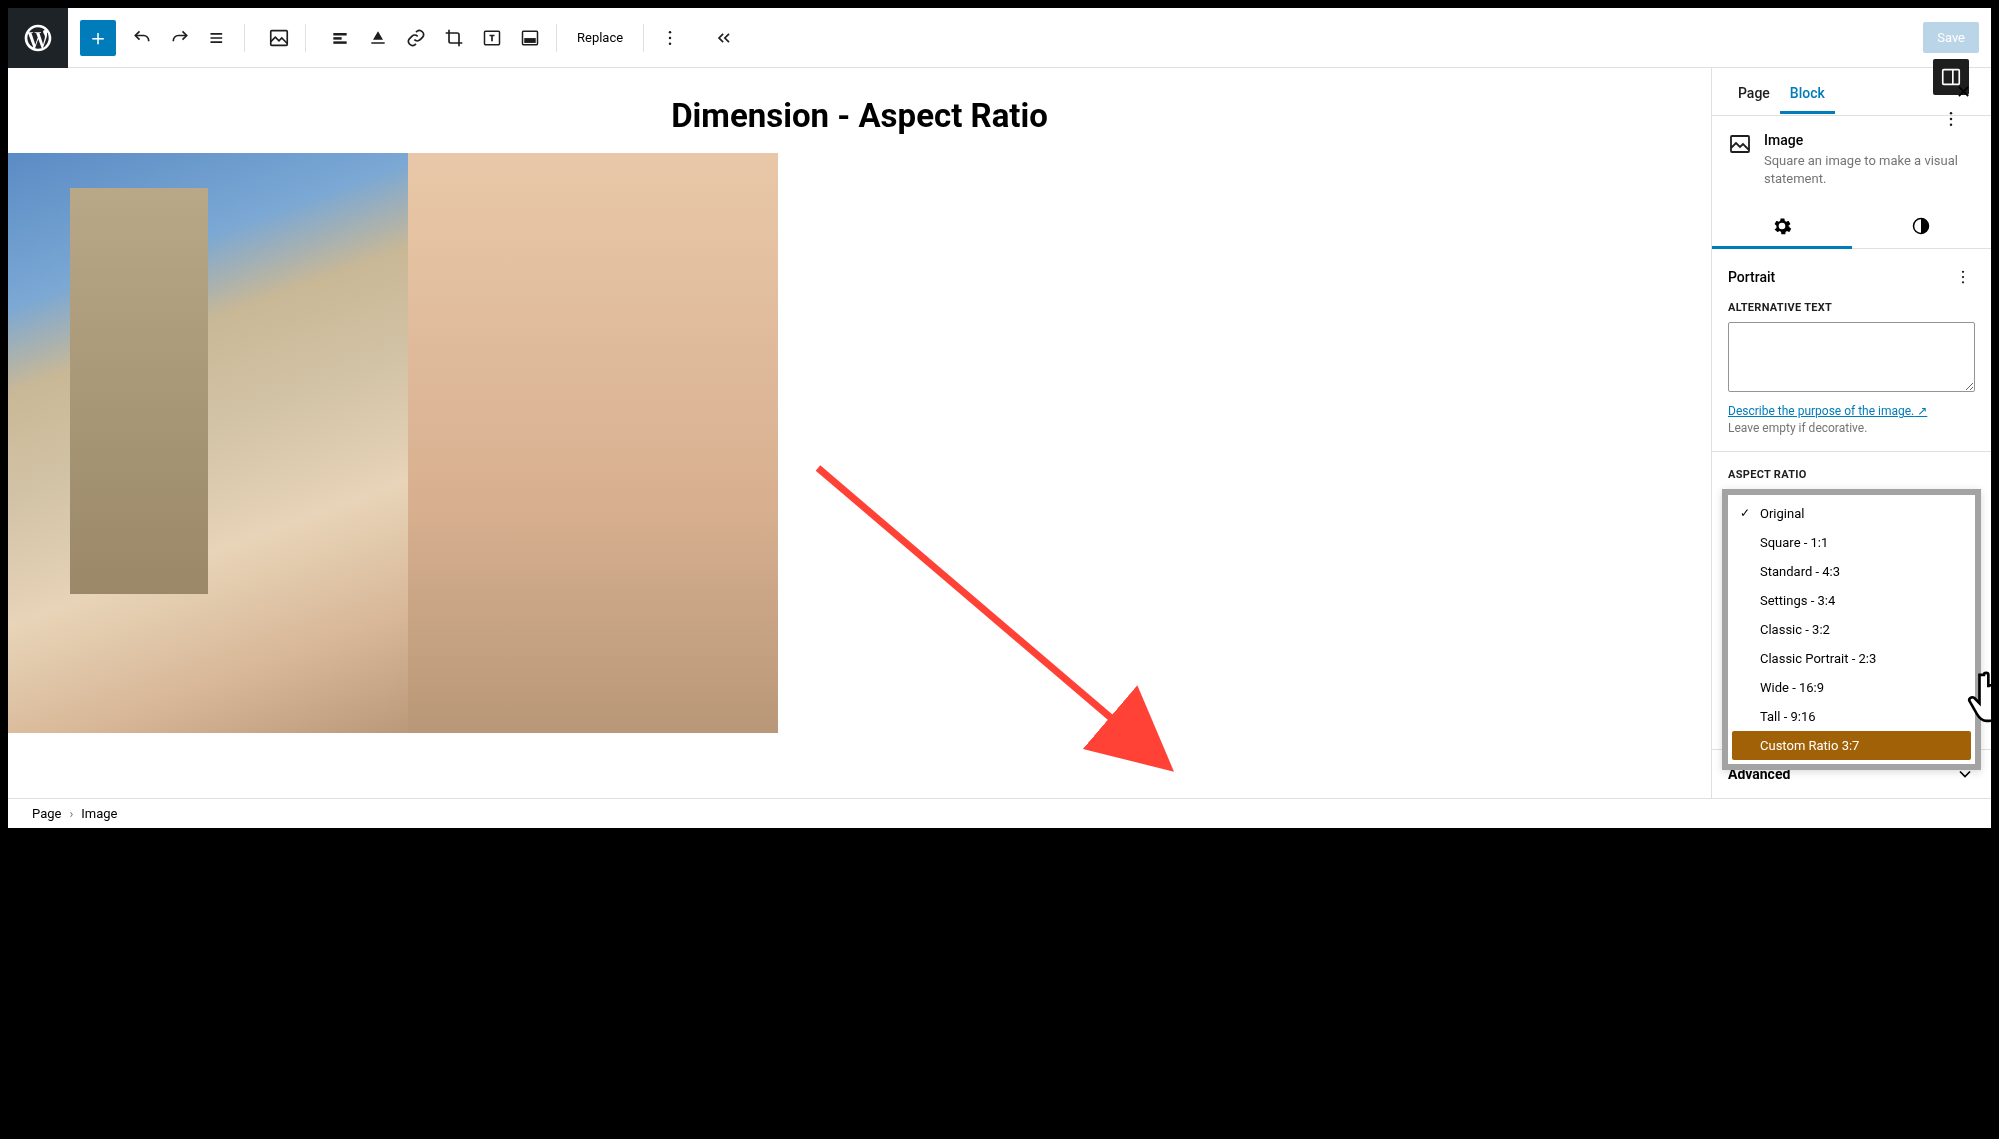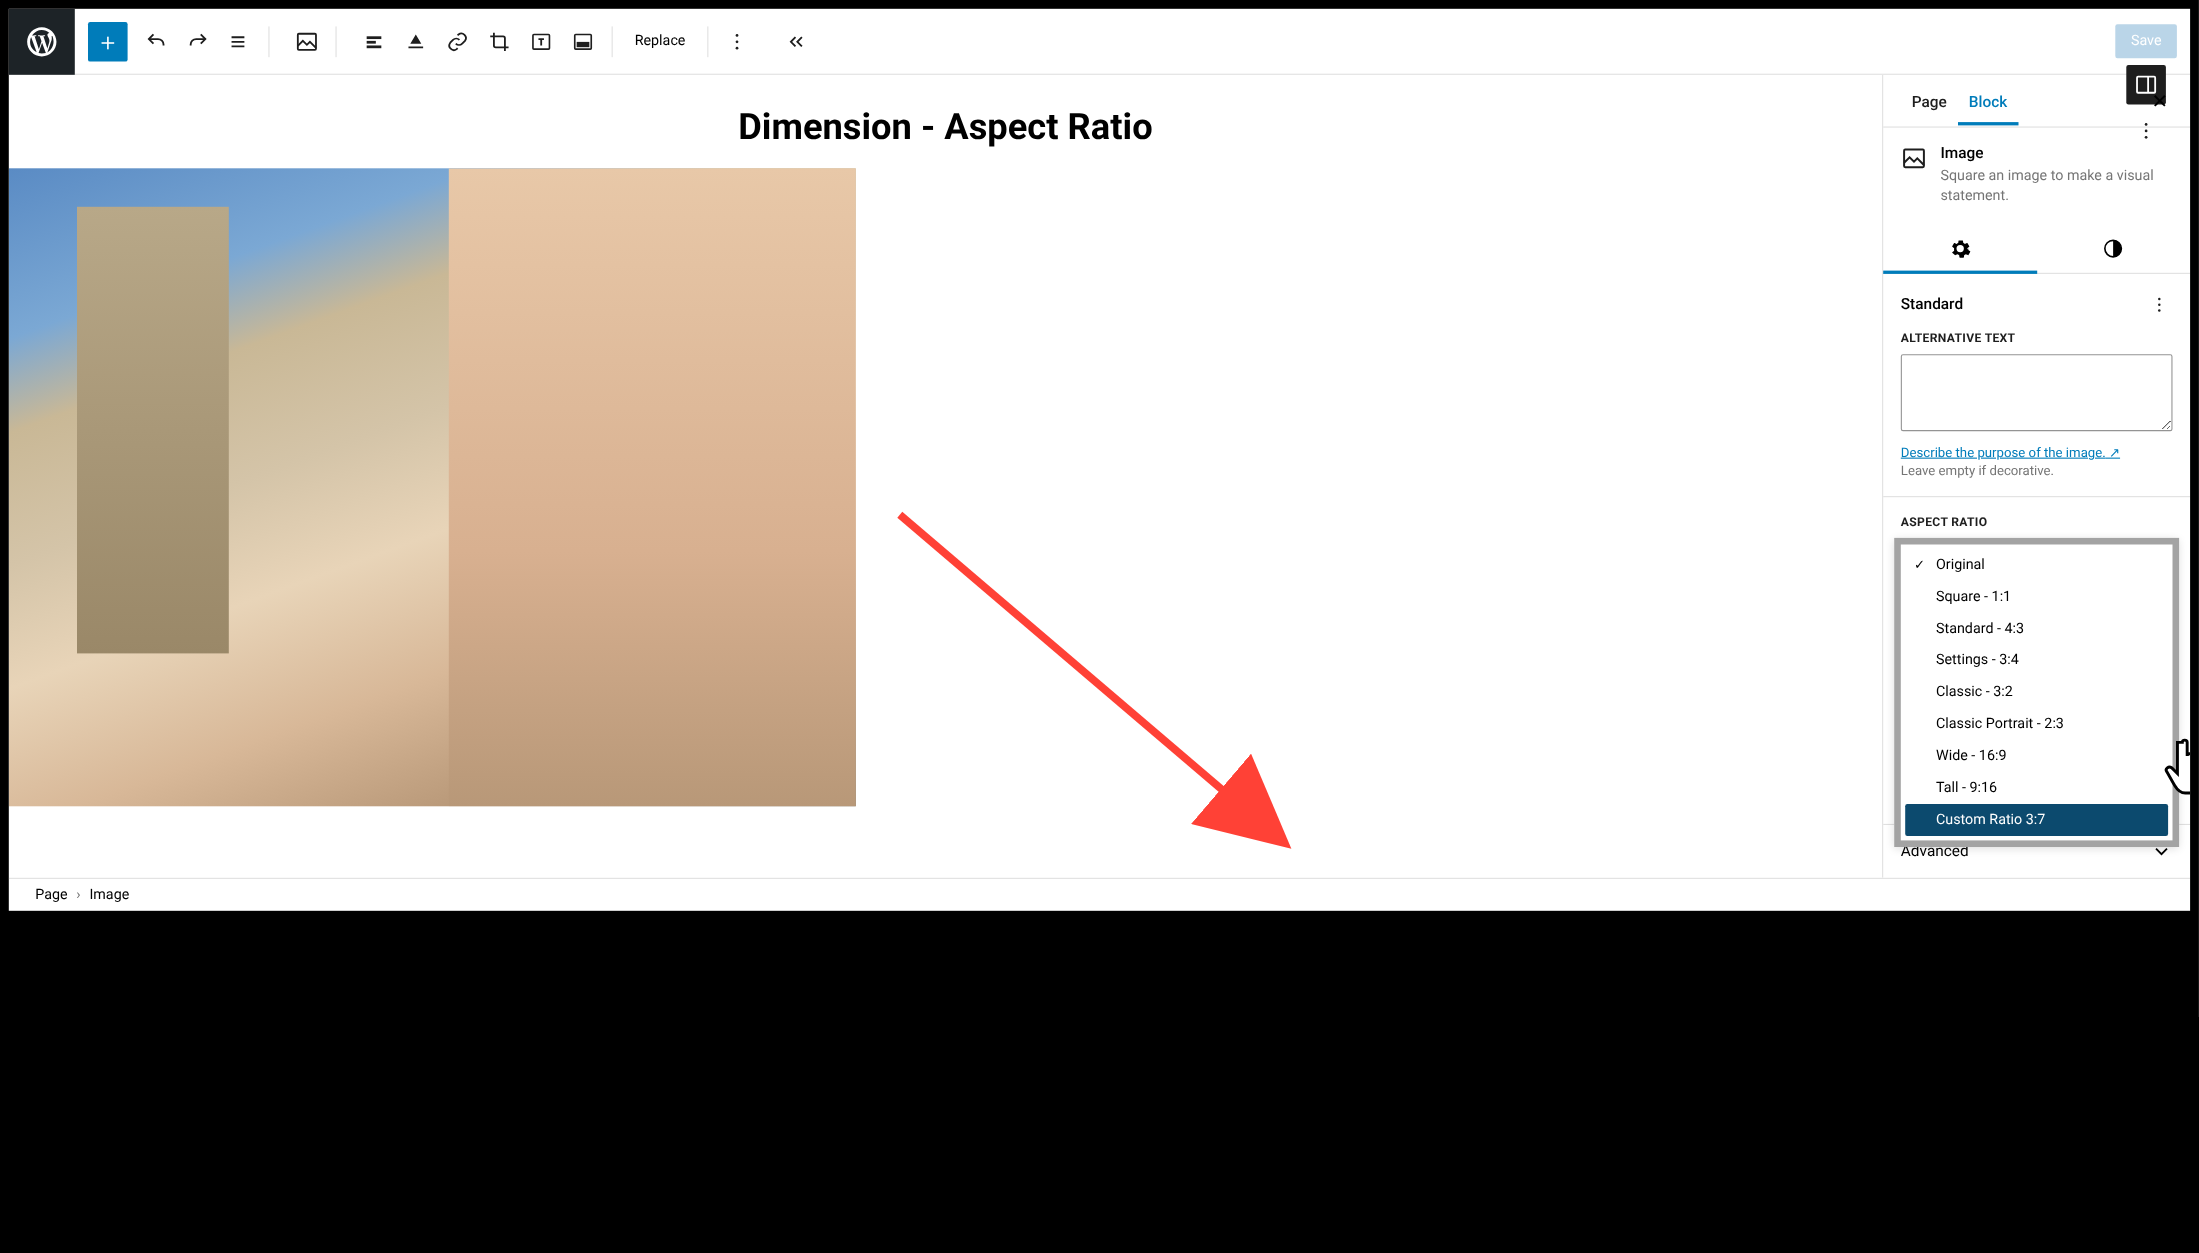--- a/index.html
+++ b/index.html
@@ -50,24 +50,24 @@
 .sb-section-head h4 { font-size: 14px; font-weight: 500; }
 .sb-label { font-size: 11px; font-weight: 700; text-transform: uppercase; color: #1e1e1e; margin-bottom: 8px; display:block; letter-spacing: 0.3px;}
 .sb-textarea { width: 100%; height: 70px; border: 1px solid #949494; border-radius: 2px; padding: 8px; font-size: 13px; resize: vertical; }
 .sb-link { color: #007cba; font-size: 12px; text-decoration: underline; display: inline-block; margin-top: 8px; }
 .sb-hint { font-size: 12px; color: #757575; margin-top: 2px; }
 
 .sb-select-wrap { position: relative; }
 .dropdown { position: absolute; top: 0; left: -6px; right: -6px; background: #fff; border: 6px solid #a3a3a3; border-radius: 0; box-shadow: 0 2px 8px rgba(0,0,0,0.15); z-index: 100; padding: 4px; }
 .dropdown-item { padding: 7px 10px 7px 28px; font-size: 13px; cursor: pointer; border-radius: 2px; position: relative; }
 .dropdown-item.checked::before { content:"✓"; position:absolute; left:8px; font-size:12px; }
-.dropdown-item.highlighted { background: #0c4a6e; color: #fff; }
+.dropdown-item.highlighted { background: #a16207; color: #fff; }
 
 .sb-panel-row { padding: 14px 16px; display:flex; align-items:center; justify-content:space-between; border-top: 1px solid #e0e0e0; cursor:pointer; }
-.sb-panel-row h4 { font-size:14px; font-weight:400; }
+.sb-panel-row h4 { font-size:14px; font-weight:700; }
 
 
 .footer { height: 30px; display:flex; align-items:center; padding: 0 24px; font-size: 13px; border-top: 1px solid #e0e0e0; }
 .footer .sep { margin: 0 8px; color:#757575; }
 
 
 .arrow-svg { position:absolute; top: 390px; left: 800px; width: 380px; height: 320px; pointer-events:none; z-index: 50;}
 
 
 .cursor-hand { position: absolute; width: 56px; height: 62px; z-index: 200; pointer-events: none; }
@@ -245,21 +245,21 @@
         <div class="sb-subtab">
             <svg width="20" height="20" viewBox="0 0 24 24">
               <circle cx="12" cy="12" r="9" fill="none" stroke="currentColor" stroke-width="1.8"></circle>
               <path d="M12 3a9 9 0 010 18z" fill="currentColor"></path>
             </svg>
           </div>
       </div>
 
       <div class="sb-section">
         <div class="sb-section-head">
-          <h4>Standard</h4>
+          <h4>Portrait</h4>
           <div class="tb-btn" style="width:24px;height:24px">
               <svg width="18" height="18" viewBox="0 0 24 24" fill="currentColor">
                 <circle cx="12" cy="5" r="1.5"></circle>
                 <circle cx="12" cy="12" r="1.5"></circle>
                 <circle cx="12" cy="19" r="1.5"></circle>
               </svg>
             </div>
         </div>
         <label class="sb-label">ALTERNATIVE TEXT</label>
         <textarea class="sb-textarea" style=""></textarea>

